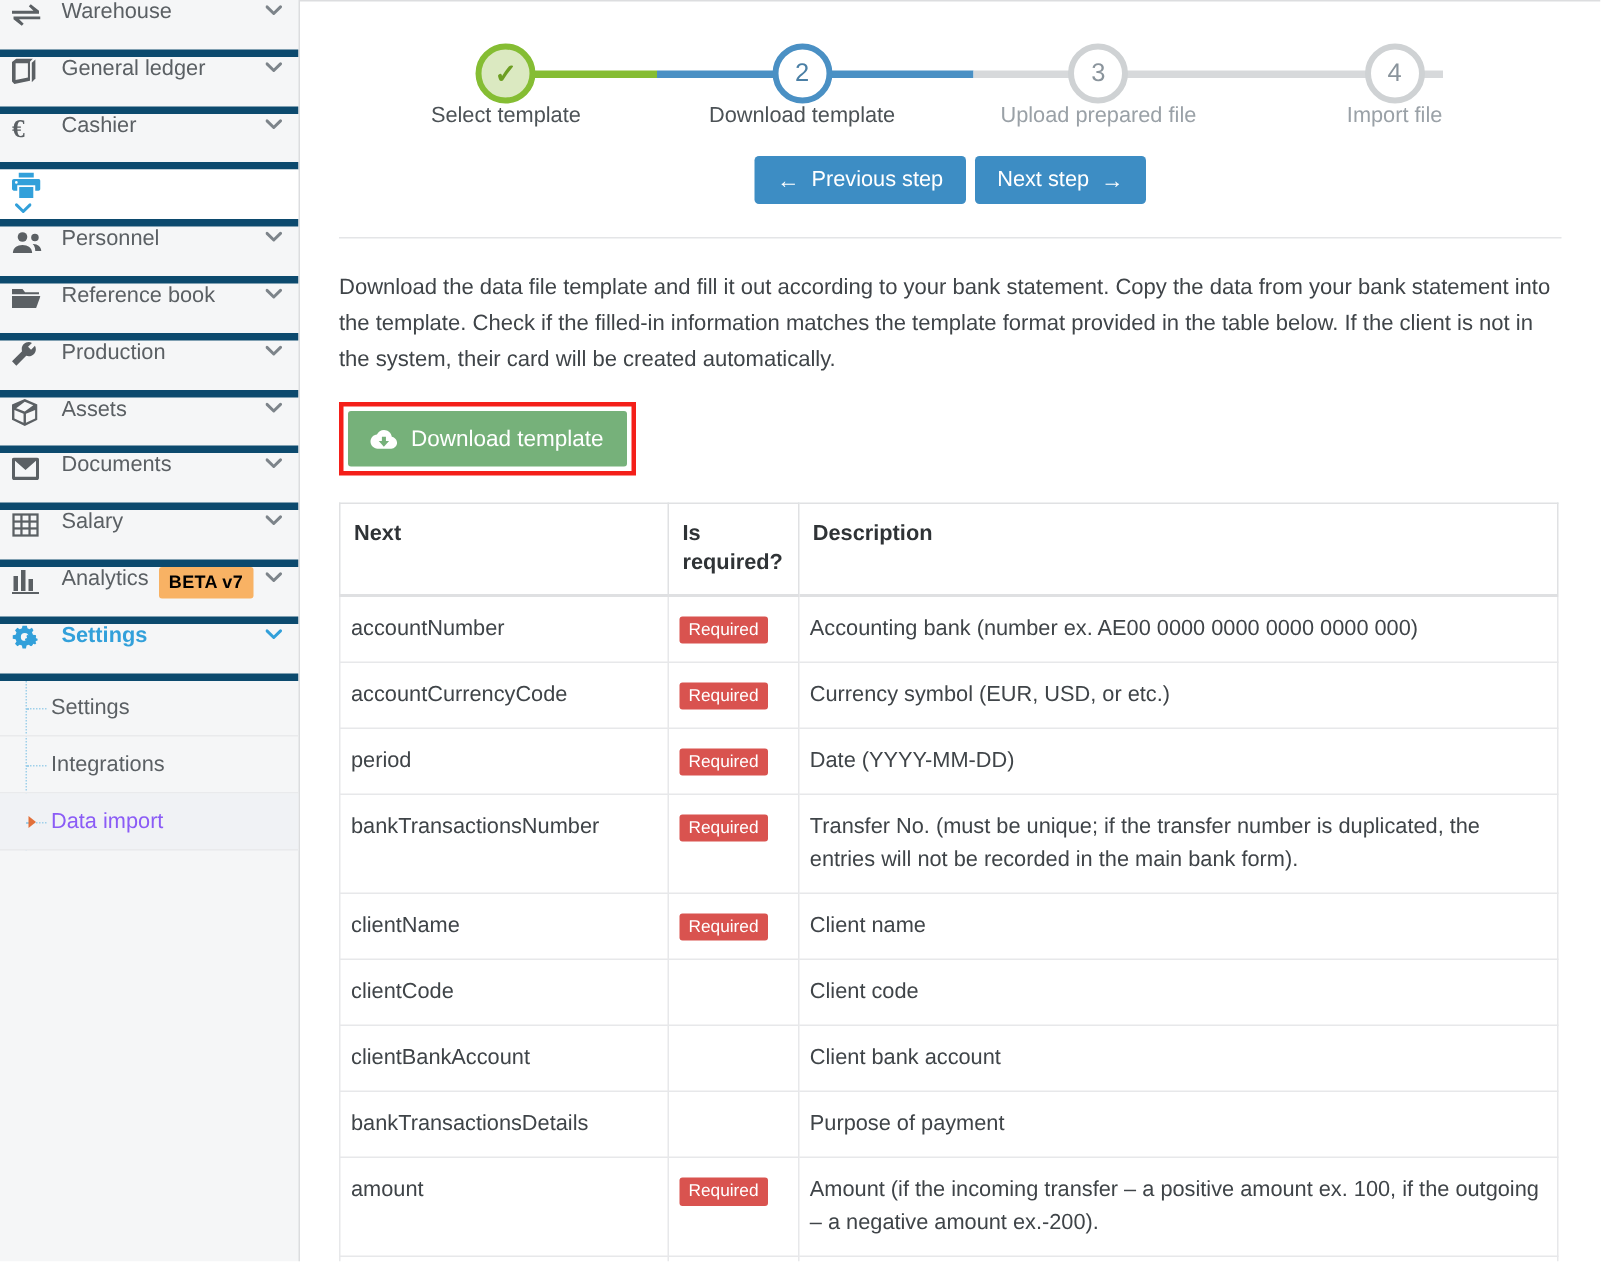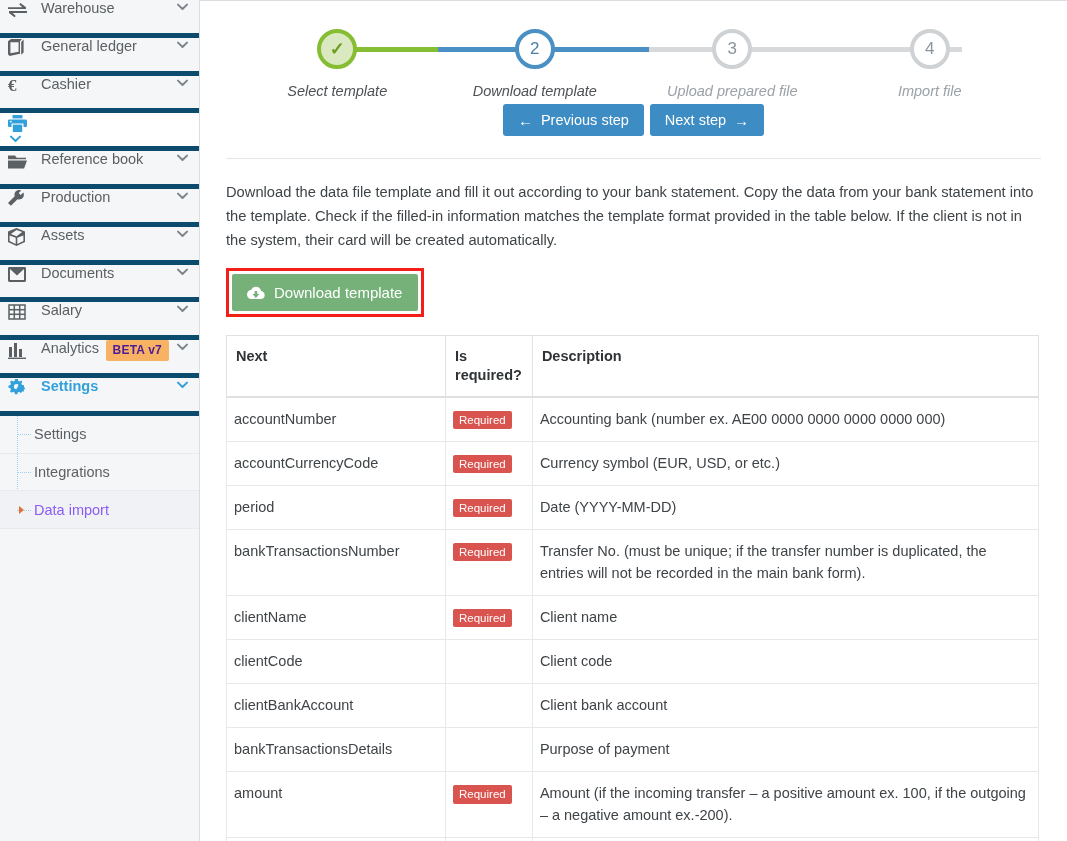--- a/index.html
+++ b/index.html
@@ -41,21 +41,21 @@
   .nav-item.active-hover .nav-ico, .nav-item.open .nav-ico { color: #32a0da; }
   .nav-ico svg { display: block; }
   .nav-label { flex: 1; white-space: nowrap; overflow: hidden; }
   .chev {
     width: 14px; height: 14px; min-width: 14px;
     display: flex; align-items: center; justify-content: center;
     color: #7d848a;
   }
   .nav-item.active-hover .chev, .nav-item.open .chev { color: #32a0da; }
   .beta-badge {
-    background: #f8b264; color: #4c1d95;
+    background: #f8b264; color: #000000;
     font-size: 12px; font-weight: bold;
     padding: 3px 7px 4px 7px;
     border-radius: 2px;
     margin-right: 6px;
     white-space: nowrap;
     letter-spacing: .2px;
   }
 
   
   .submenu { position: relative; }
@@ -124,24 +124,22 @@
   .step.done .circle { border-color: #85bd33; background: #dbe9c1; color: #6d9e22; }
   .step.current .circle { border-color: #4a90c4; background: #ffffff; color: #4a7fa5; }
   .step.todo .circle { border-color: #cfd2d4; color: #8a949c; }
   .bar {
     position: absolute; top: 46px; height: 5px; z-index: 1;
   }
   .bar.green { background: #85bd33; }
   .bar.blue  { background: #4a90c4; }
   .bar.gray  { background: #d7d9db; }
   .step-label {
-    margin-top: 14px;
     font-size: 14.5px;
     color: #4c5256;
-    font-style: italic;
   }
   .step.todo .step-label { color: #9aa1a7; }
   .check-glyph { font-size: 18px; line-height: 1; font-weight: bold; }
 
   
   .navbtns {
     display: flex; justify-content: center; gap: 6px;
     margin-top: -2px;
   }
   .btn {
@@ -282,20 +280,36 @@
         </div>
         <div class="nav-item active-hover">
           <span class="nav-ico">
             <svg width="19" height="17" viewBox="0 0 19 17" fill="currentColor">
               <path d="M4.5 0h10v3.4h-10z"></path>
               <path d="M1.3 4.4h16.4c.7 0 1.3.6 1.3 1.3v5.1c0 .7-.6 1.3-1.3 1.3h-2.2V8.5H3.5v3.6H1.3C.6 12.1 0 11.5 0 10.8V5.7c0-.7.6-1.3 1.3-1.3zm1.6 1.3a.9.9 0 1 0 0 1.8.9.9 0 0 0 0-1.8z"></path>
               <path d="M4.8 9.6h9.4V17H4.8z"></path>
             </svg>
           </span>
           <span class="nav-label">Reports</span>
+          <span class="chev">
+            <svg width="11" height="8" viewBox="0 0 11 8" fill="none" stroke="currentColor" stroke-width="2" stroke-linecap="round" stroke-linejoin="round">
+              <polyline points="1,1.6 5.5,6 10,1.6"></polyline>
+            </svg>
+          </span>
+        </div>
+        <div class="nav-item">
+          <span class="nav-ico">
+            <svg width="20" height="15" viewBox="0 0 20 15" fill="currentColor">
+              <circle cx="7" cy="4" r="3.2"></circle>
+              <path d="M.6 14.6c0-3.3 2.8-5.3 6.4-5.3s6.4 2 6.4 5.3z"></path>
+              <circle cx="15.3" cy="4.3" r="2.5"></circle>
+              <path d="M14.2 8.6c3 .1 5.3 1.9 5.3 4.7h-4c0-1.9-.6-3.5-1.7-4.6z"></path>
+            </svg>
+          </span>
+          <span class="nav-label">Personnel</span>
           <span class="chev">
             <svg width="11" height="8" viewBox="0 0 11 8" fill="none" stroke="currentColor" stroke-width="2" stroke-linecap="round" stroke-linejoin="round">
               <polyline points="1,1.6 5.5,6 10,1.6"></polyline>
             </svg>
           </span>
         </div>
         <div class="nav-item">
           <span class="nav-ico">
             <svg width="19" height="15" viewBox="0 0 19 15" fill="currentColor">
               <path d="M0 1.6h7l1.7 2.2H18v1.4H0z"></path>

